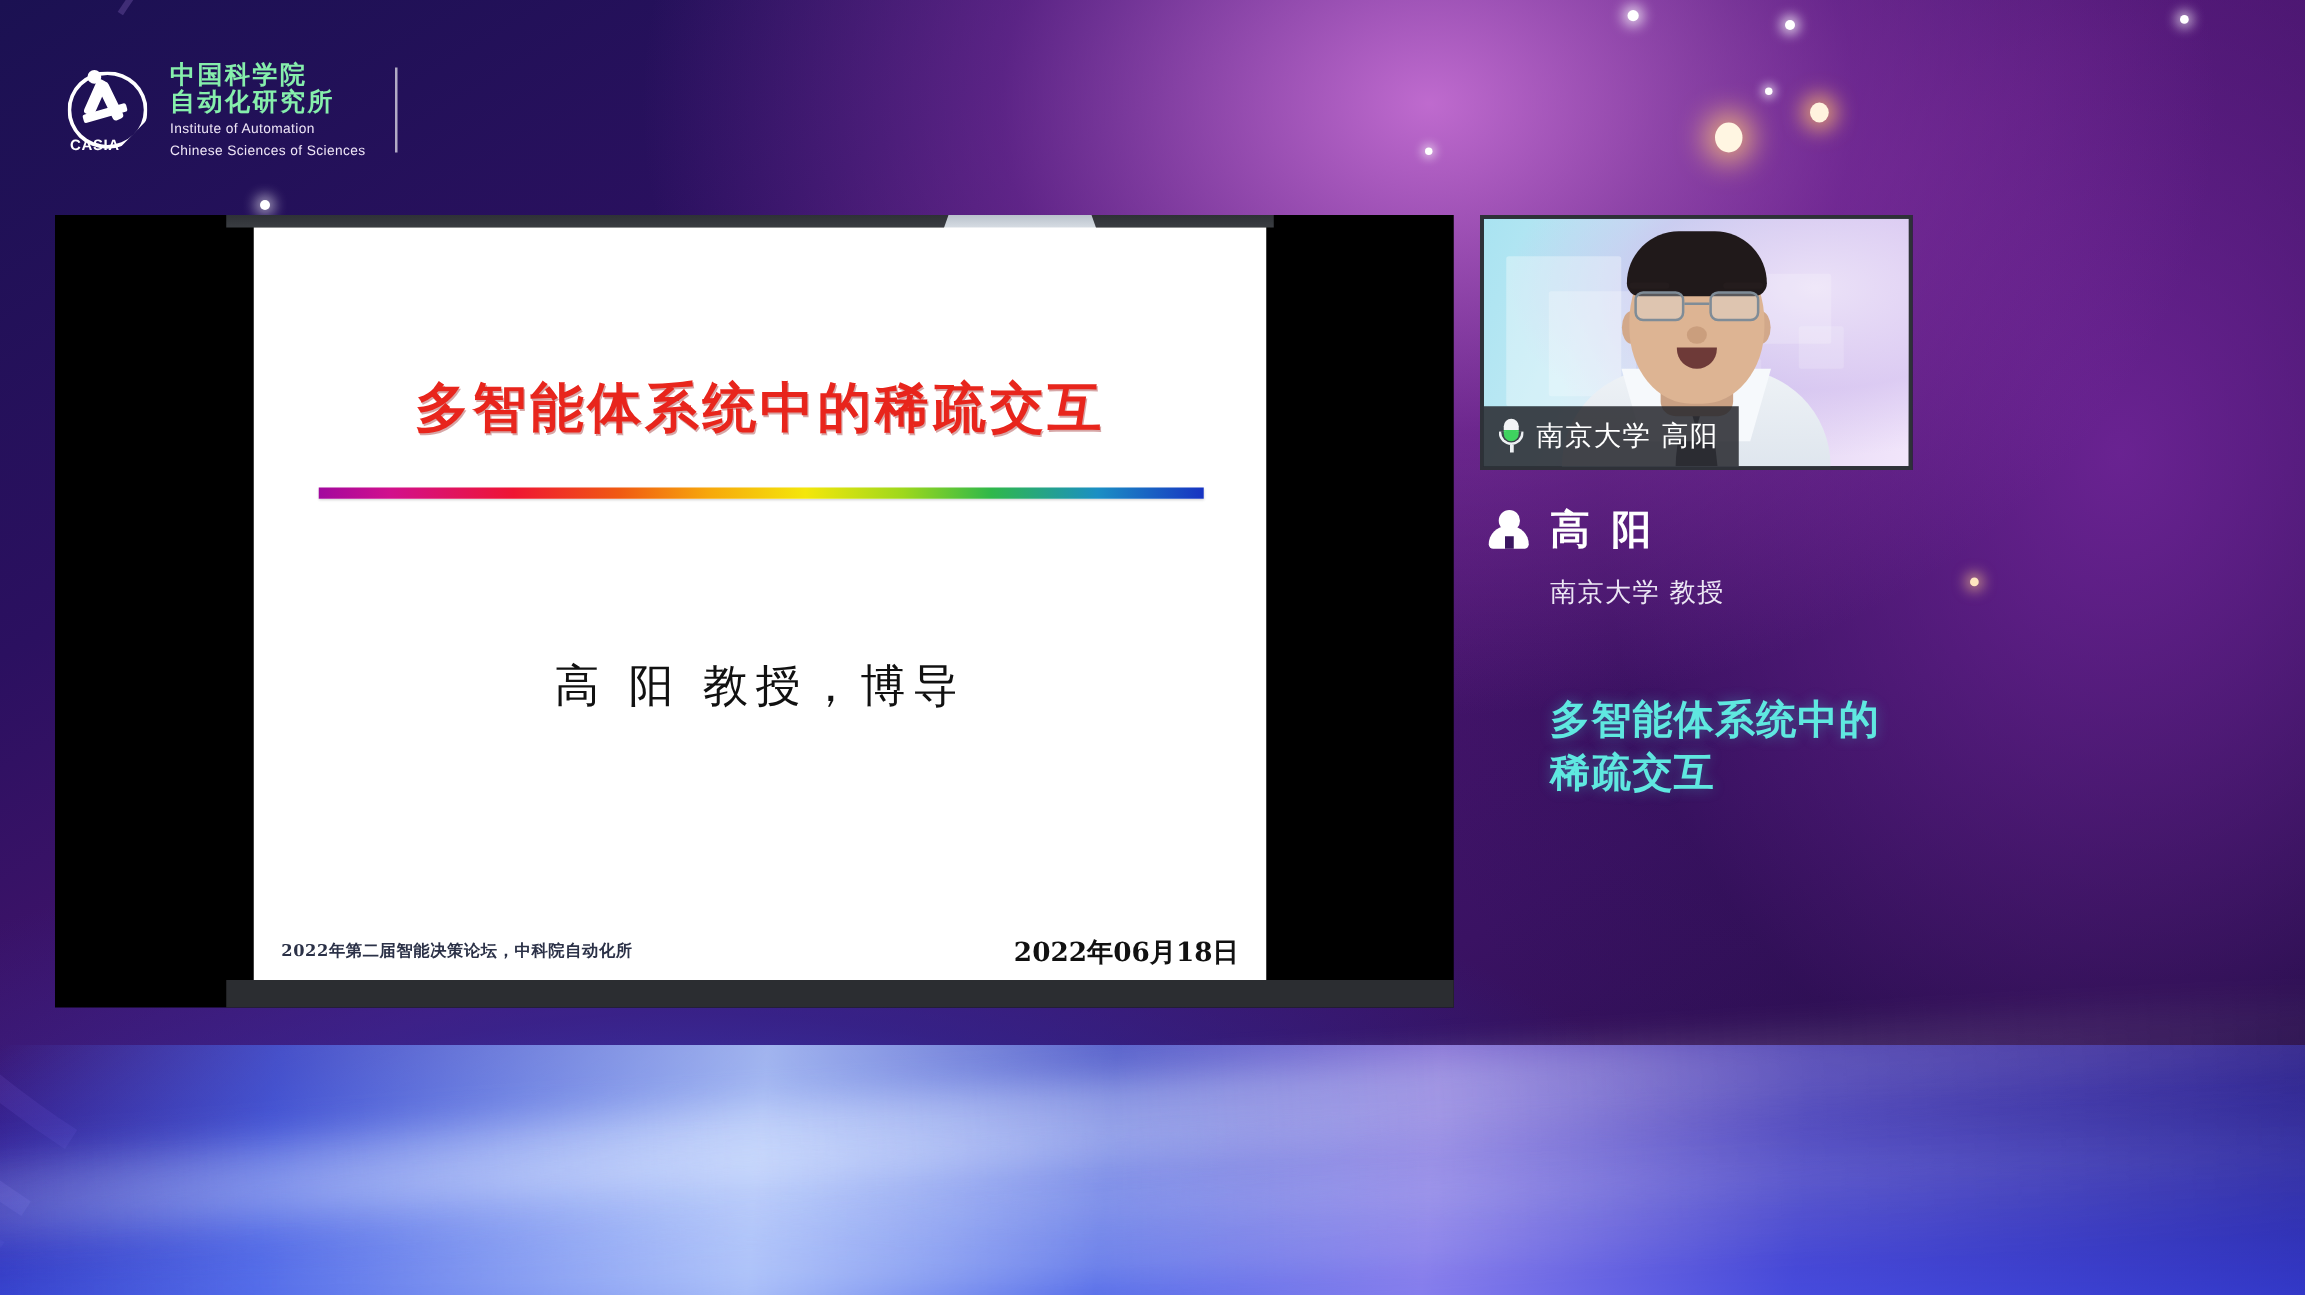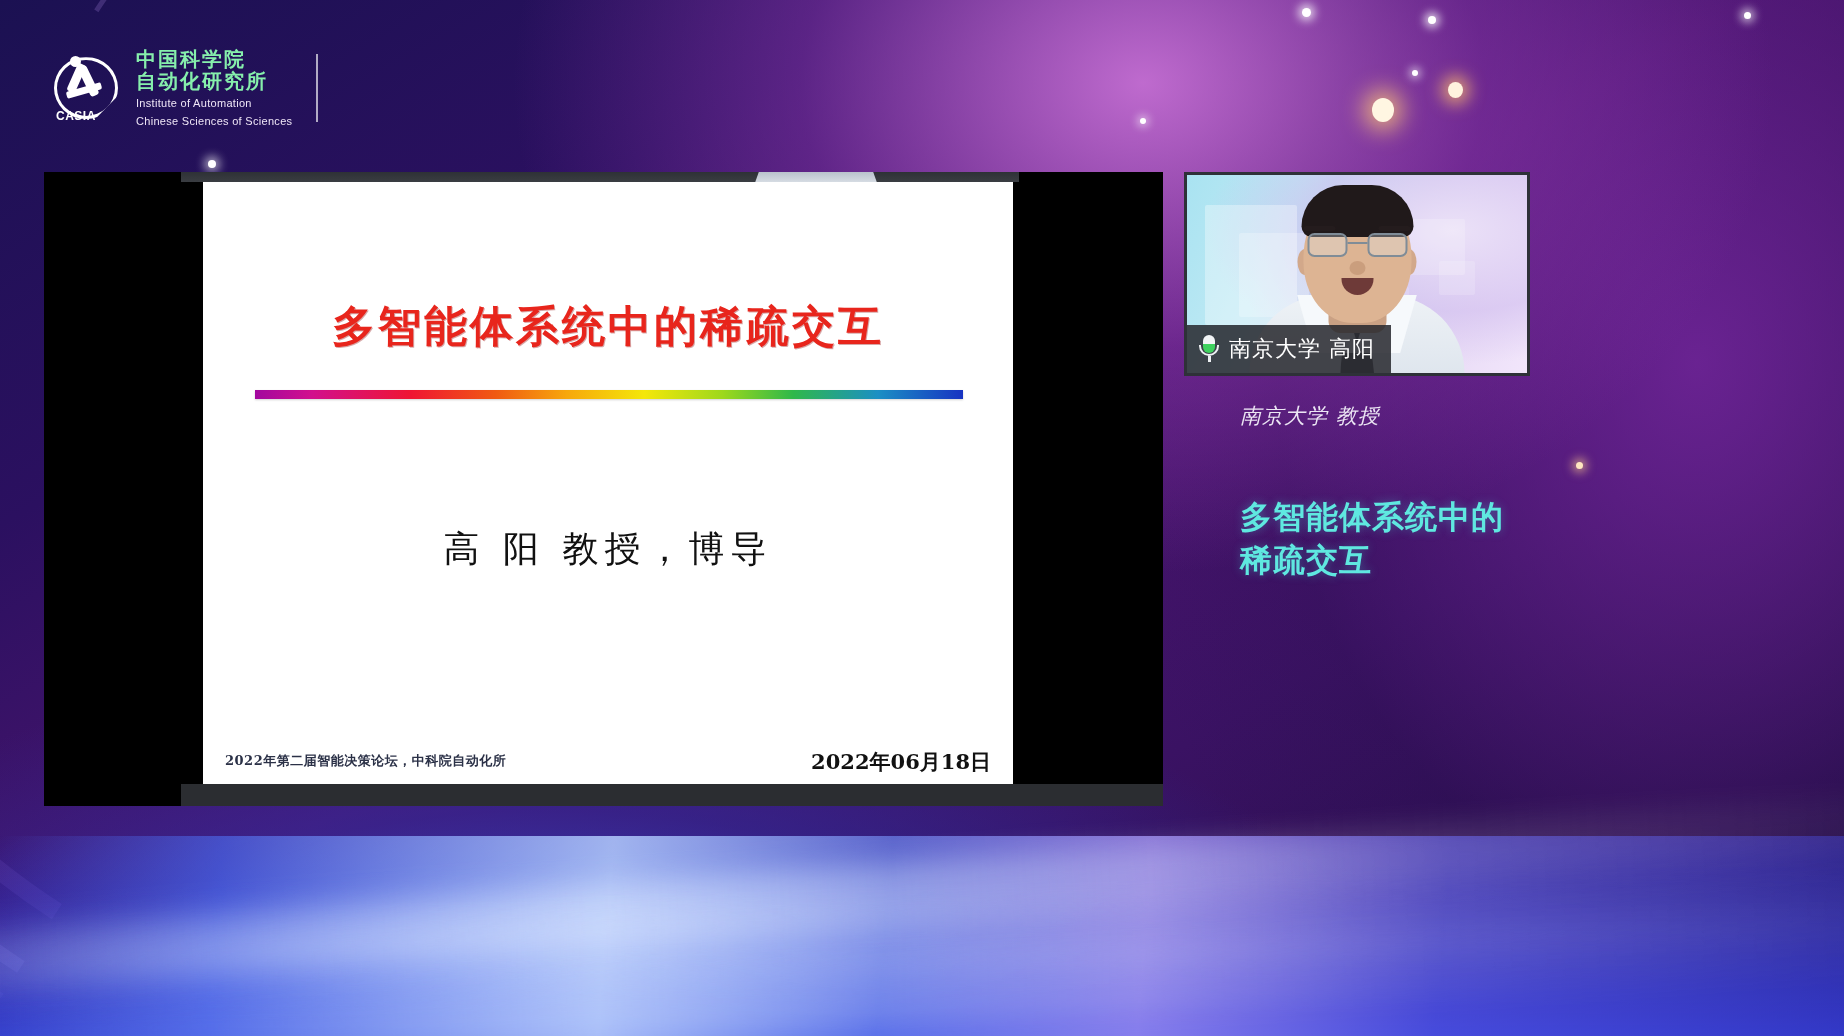--- a/index.html
+++ b/index.html
@@ -227,21 +227,20 @@
   .person-ico .phead { position:absolute; left:9px; top:1px; width:17px; height:17px; background:#fff; border-radius:50%; }
   .person-ico .pbody { position:absolute; left:1px; bottom:2px; width:32px; height:18px; background:#fff; border-radius:16px 16px 4px 4px; }
   .person-ico .pnotch { position:absolute; left:14px; bottom:2px; width:7px; height:10px; background:#3a1560; }
   .sp-name {
     color:#fff; font-size:32px; font-weight:bold; letter-spacing:3px;
     font-family:"DejaVu Sans","Liberation Sans",sans-serif;
   }
   .sp-affil {
     margin-top:14px; margin-left:50px; color:#ece6f4; font-size:21px; letter-spacing:1px;
     font-family:"DejaVu Sans","Liberation Sans",sans-serif;
-    font-style:italic;
   }
 
   .topic-block { margin-top:66px; padding-left:6px; }
   .tp-row { display:flex; align-items:center; gap:16px; }
   .screen-ico { width:34px; height:28px; position:relative; flex:0 0 auto; }
   .screen-ico .sbody { position:absolute; left:0; top:0; width:34px; height:23px; background:#fff; border-radius:4px; }
   .screen-ico .sline { position:absolute; left:6px; top:6px; width:22px; height:6px; background:#1722c6; border-radius:1px; }
   .screen-ico .sfoot { position:absolute; left:10px; bottom:0; width:14px; height:4px; background:#fff; border-radius:1px; }
   .tp-label {
     color:#fff; font-size:29px; font-weight:bold; letter-spacing:2px;
@@ -363,20 +362,28 @@
       <div class="mic-ico">
         <div class="mic-cap"></div>
         <div class="mic-arc"></div>
         <div class="mic-stem"></div>
       </div>
       <div class="vname-text">南京大学 高阳</div>
     </div>
   </div>
 
   <div class="speaker-block">
+    <div class="sp-row">
+      <div class="person-ico">
+        <div class="phead"></div>
+        <div class="pbody"></div>
+        <div class="pnotch"></div>
+      </div>
+      <div class="sp-name">高 阳</div>
+    </div>
     <div class="sp-affil">南京大学 教授</div>
   </div>
 
   <div class="topic-block">
     <div class="tp-title">多智能体系统中的稀疏交互</div>
   </div>
 
 </div>
 
 </body></html>

